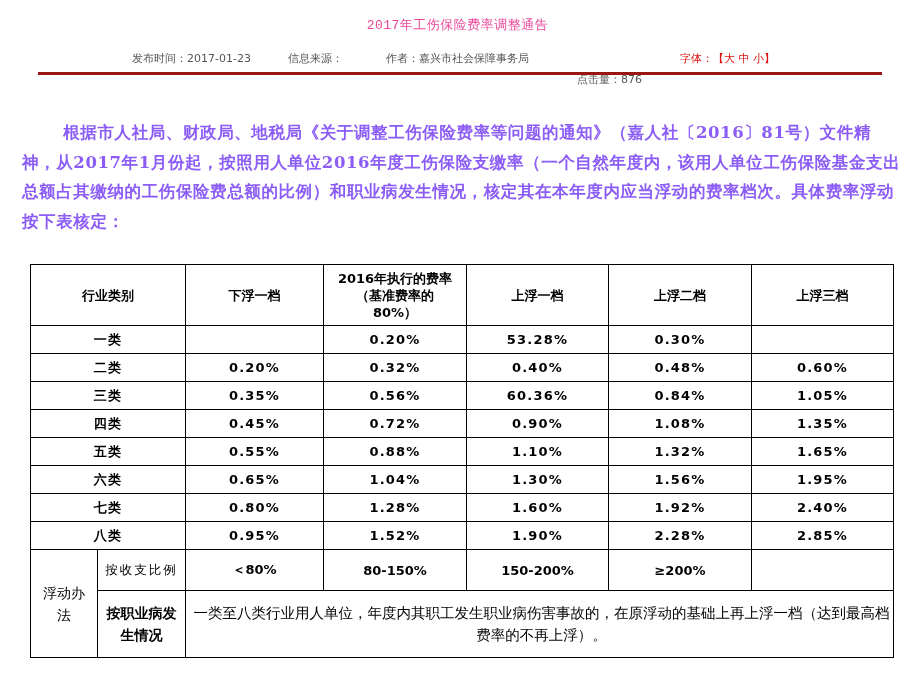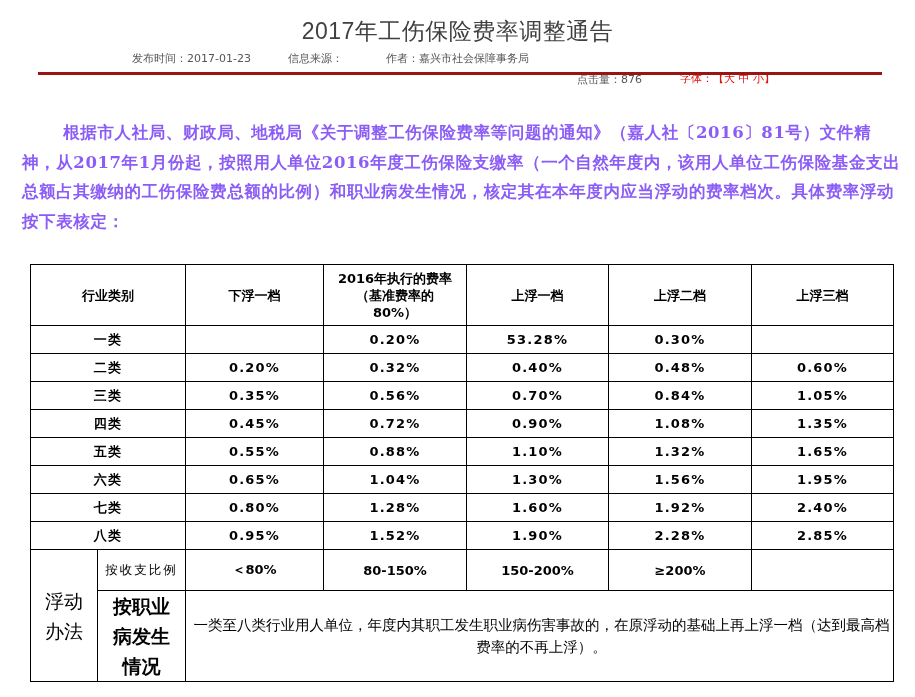--- a/index.html
+++ b/index.html
@@ -1,31 +1,31 @@
 <!DOCTYPE html>
 <html><head>
 <meta charset="utf-8">
 <style>
   html, body { margin:0; padding:0; background:#ffffff; }
   body { width:915px; height:697px; position:relative; overflow:hidden; font-family:"DejaVu Sans", sans-serif; color:#000; }
-  .title { position:absolute; top:16px; left:0; width:915px; text-align:center; font-family:Liberation Sans, sans-serif; font-size:23px; color:#404040; letter-spacing:0.5px; }
+  .title { position:absolute; top:16px; left:0; width:915px; text-align:center; font-family:Liberation Mono, monospace; font-size:13px; color:#ec4899; letter-spacing:0.5px; }
   .meta { position:absolute; top:51px; left:0; width:915px; font-size:11px; color:#555; }
   .meta span { position:absolute; white-space:nowrap; }
-  .meta .fs { color:#e0120f;margin-top:20px; }
+  .meta .fs { color:#e0120f; }
   .rule { position:absolute; top:72px; left:38px; width:844px; height:3px; background:#9b1414; }
   .para { position:absolute; top:118px; left:22px; width:880px; font-family:"DejaVu Serif", serif; font-size:16.5px; line-height:29.5px; color:#8b5cf6; text-indent:2.5em; letter-spacing:0.6px; font-weight:bold; }
   table.rates { position:absolute; top:264px; left:30px; width:863px; border-collapse:collapse; table-layout:fixed; font-size:13px; }
   table.rates td { border:1px solid #000; text-align:center; padding:0; font-weight:bold; }
   .hdr td { height:60px; line-height:17px; }
   .row td { height:27px; letter-spacing:1.2px; }
   .fr1 td { height:40px; }
   .fr2 td { height:66px; }
   .serif { font-family:"DejaVu Serif", serif; }
   .note { text-align:left; padding-left:4px !important; font-family:"DejaVu Serif", serif; font-size:14.5px; line-height:22px; font-weight:normal !important; }
-  .lbl { font-family:"DejaVu Serif", serif; font-size:19px; line-height:30px; }
+  .lbl { font-family:"DejaVu Serif", serif; font-size:14px; line-height:22px; }
   .small-lbl { font-family:"DejaVu Serif", serif; font-size:12.5px; line-height:18px; font-weight:normal !important; letter-spacing:2px; }
 </style>
 </head>
 <body>
 
 <div class="title">2017年工伤保险费率调整通告</div>
 
 <div class="meta">
   <span style="left:132px;">发布时间：2017-01-23</span>
   <span style="left:288px;">信息来源：</span>
@@ -70,21 +70,21 @@
     <td>0.20%</td>
     <td>0.32%</td>
     <td>0.40%</td>
     <td>0.48%</td>
     <td>0.60%</td>
   </tr>
   <tr class="row">
     <td colspan="2" class="serif">三类</td>
     <td>0.35%</td>
     <td>0.56%</td>
-    <td>0.70%</td>
+    <td>60.36%</td>
     <td>0.84%</td>
     <td>1.05%</td>
   </tr>
   <tr class="row">
     <td colspan="2" class="serif">四类</td>
     <td>0.45%</td>
     <td>0.72%</td>
     <td>0.90%</td>
     <td>1.08%</td>
     <td>1.35%</td>

